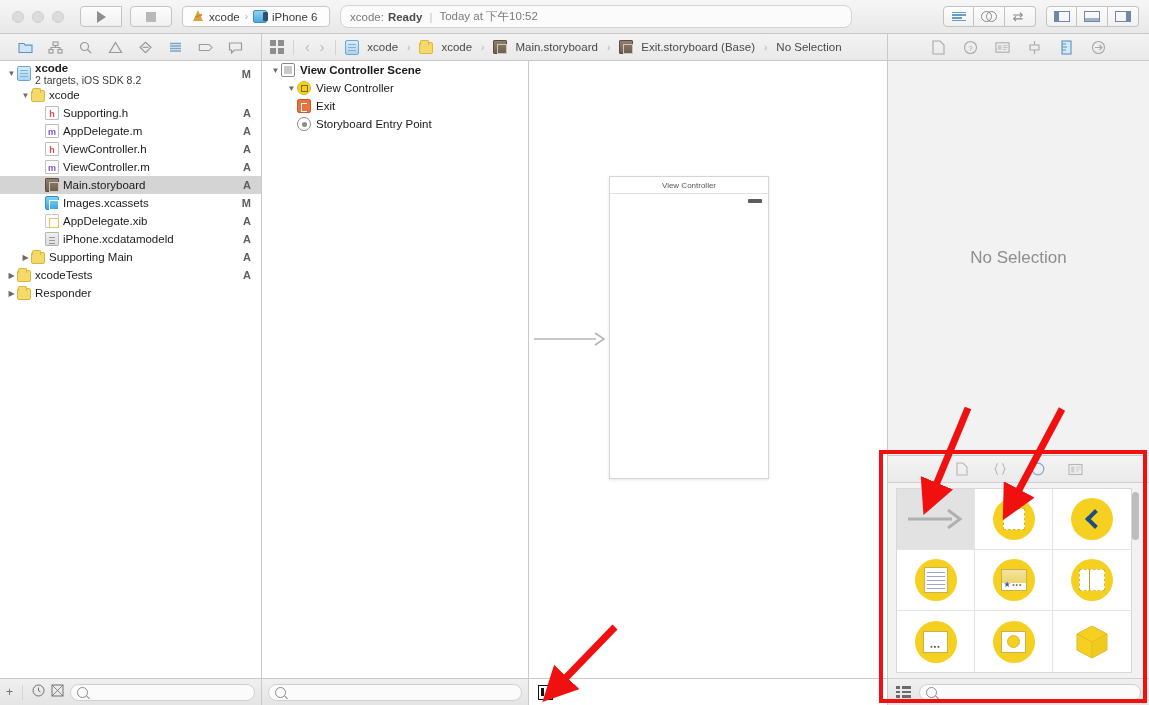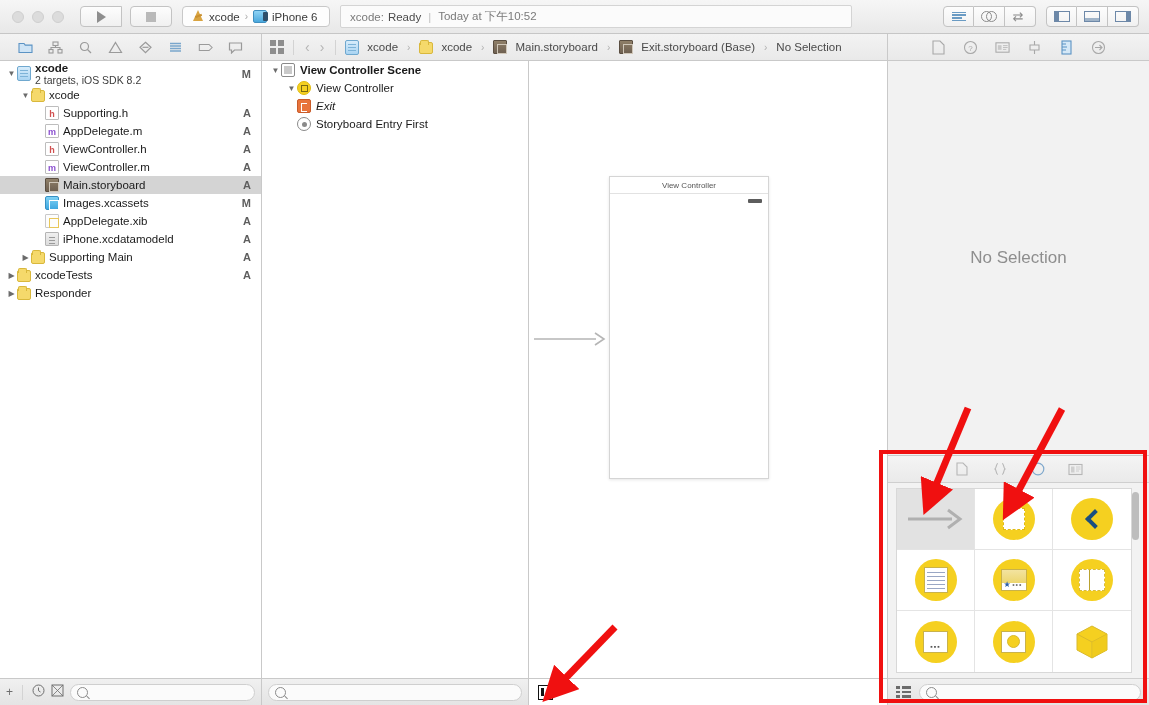--- a/index.html
+++ b/index.html
@@ -57,25 +57,25 @@
     background: linear-gradient(#8fd3f5, #4aa8dd);
     border: 1px solid #3f8fc0; position: relative;
   }
   .dev-icon::after {
     content: ""; position: absolute; right: -2px; top: 1px; width: 5px; height: 9px;
     background: #2f4f6a; border-radius: 1px;
   }
 
   .statusbar {
     margin-left: 10px; flex: 0 0 512px; height: 23px;
-    background: #fbfbfb; border: 1px solid #d4d4d4; border-radius: 2px;
+    background: #fbfbfb; border: 1px solid #d4d4d4; border-radius: 8px;
     display: flex; align-items: center; padding: 0 9px;
     font-size: 11.5px; color: #7a7a7a;
   }
-  .statusbar b { color: #4b4b4b; font-weight: normal; }
+  .statusbar b { color: #4b4b4b; font-weight: bold; }
   .statusbar .pipe { margin: 0 7px; color: #c0c0c0; }
 
   .tb-right { position: absolute; right: 10px; display: flex; gap: 10px; }
   .seg { display: flex; }
   .seg .sb {
     width: 31px; height: 21px; background: linear-gradient(#fdfdfd,#f1f1f1);
     border: 1px solid #c3c3c3; border-left-width: 0;
     display: flex; align-items: center; justify-content: center;
   }
   .seg .sb:first-child { border-left-width: 1px; border-radius: 4px 0 0 4px; }
@@ -686,29 +686,29 @@
         <div class="ol-row" style="padding-left: 8px;">
           <span class="tw">▼</span>
           <span class="ol-ic ic-scene"></span>
           <span class="lbl bold">View Controller Scene</span>
         </div>
         <div class="ol-row" style="padding-left: 24px;">
           <span class="tw">▼</span>
           <span class="ol-ic ic-vc"></span>
           <span class="lbl">View Controller</span>
         </div>
-        <div class="ol-row" style="padding-left: 24px; font-style: italic;">
+        <div class="ol-row" style="padding-left: 24px;">
           <span class="tw"></span>
           <span class="ol-ic ic-exit"></span>
           <span class="lbl">Exit</span>
         </div>
         <div class="ol-row" style="padding-left: 24px;">
           <span class="tw"></span>
           <span class="ol-ic ic-entry"></span>
-          <span class="lbl">Storyboard Entry First</span>
+          <span class="lbl">Storyboard Entry Point</span>
         </div>
       </div>
   </div>
   <div class="ol-filter">
     <span class="filter-field">
       <span class="mag"></span>
     </span>
   </div>
 
   <div class="canvas">

